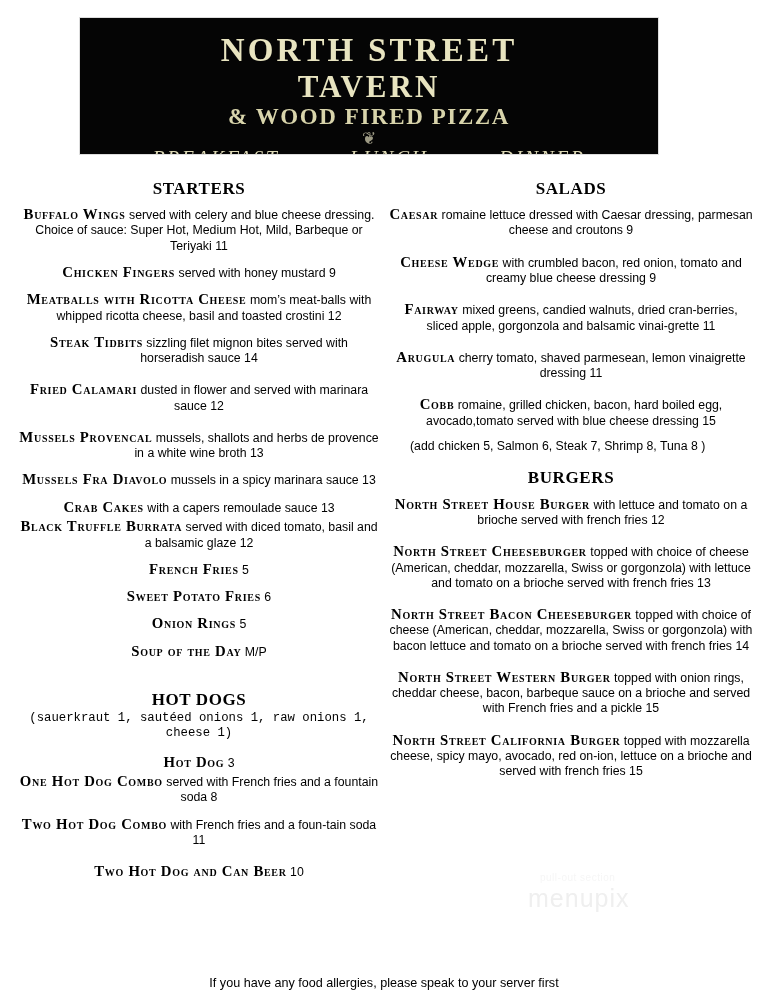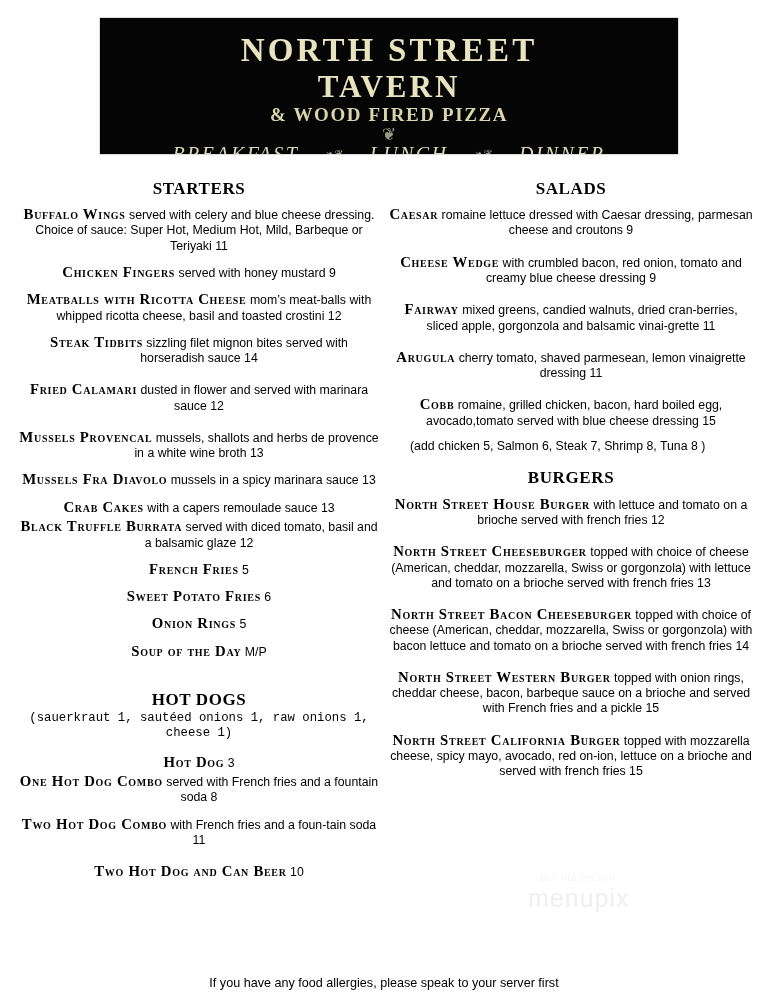--- a/index.html
+++ b/index.html
@@ -12,21 +12,21 @@
     height: 994px;
     position: relative;
     font-family: "Liberation Sans", sans-serif;
     color: #000000;
     overflow: hidden;
   }
 
   
   #banner {
     position: absolute;
-    left: 100px;
+    left: 80px;
     top: 18px;
     width: 578px;
     height: 136px;
     background: #050505;
     box-shadow: 0 0 0 1px #dddddd;
     text-align: center;
     overflow: hidden;
   }
   .banner-line1 {
     font-family: "Liberation Serif", serif;
@@ -45,21 +45,21 @@
     font-size: 31px;
     letter-spacing: 3px;
     line-height: 1;
     margin-top: 4px;
     white-space: nowrap;
   }
   .banner-line3 {
     font-family: "Liberation Serif", serif;
     color: #d8d4ab;
     font-weight: bold;
-    font-size: 19px;
+    font-size: 23px;
     letter-spacing: 1.6px;
     line-height: 1;
     margin-top: 3px;
     white-space: nowrap;
   }
   .banner-flourish {
     color: #9d9a84;
     font-size: 17px;
     line-height: 1;
     margin-top: 2px;

